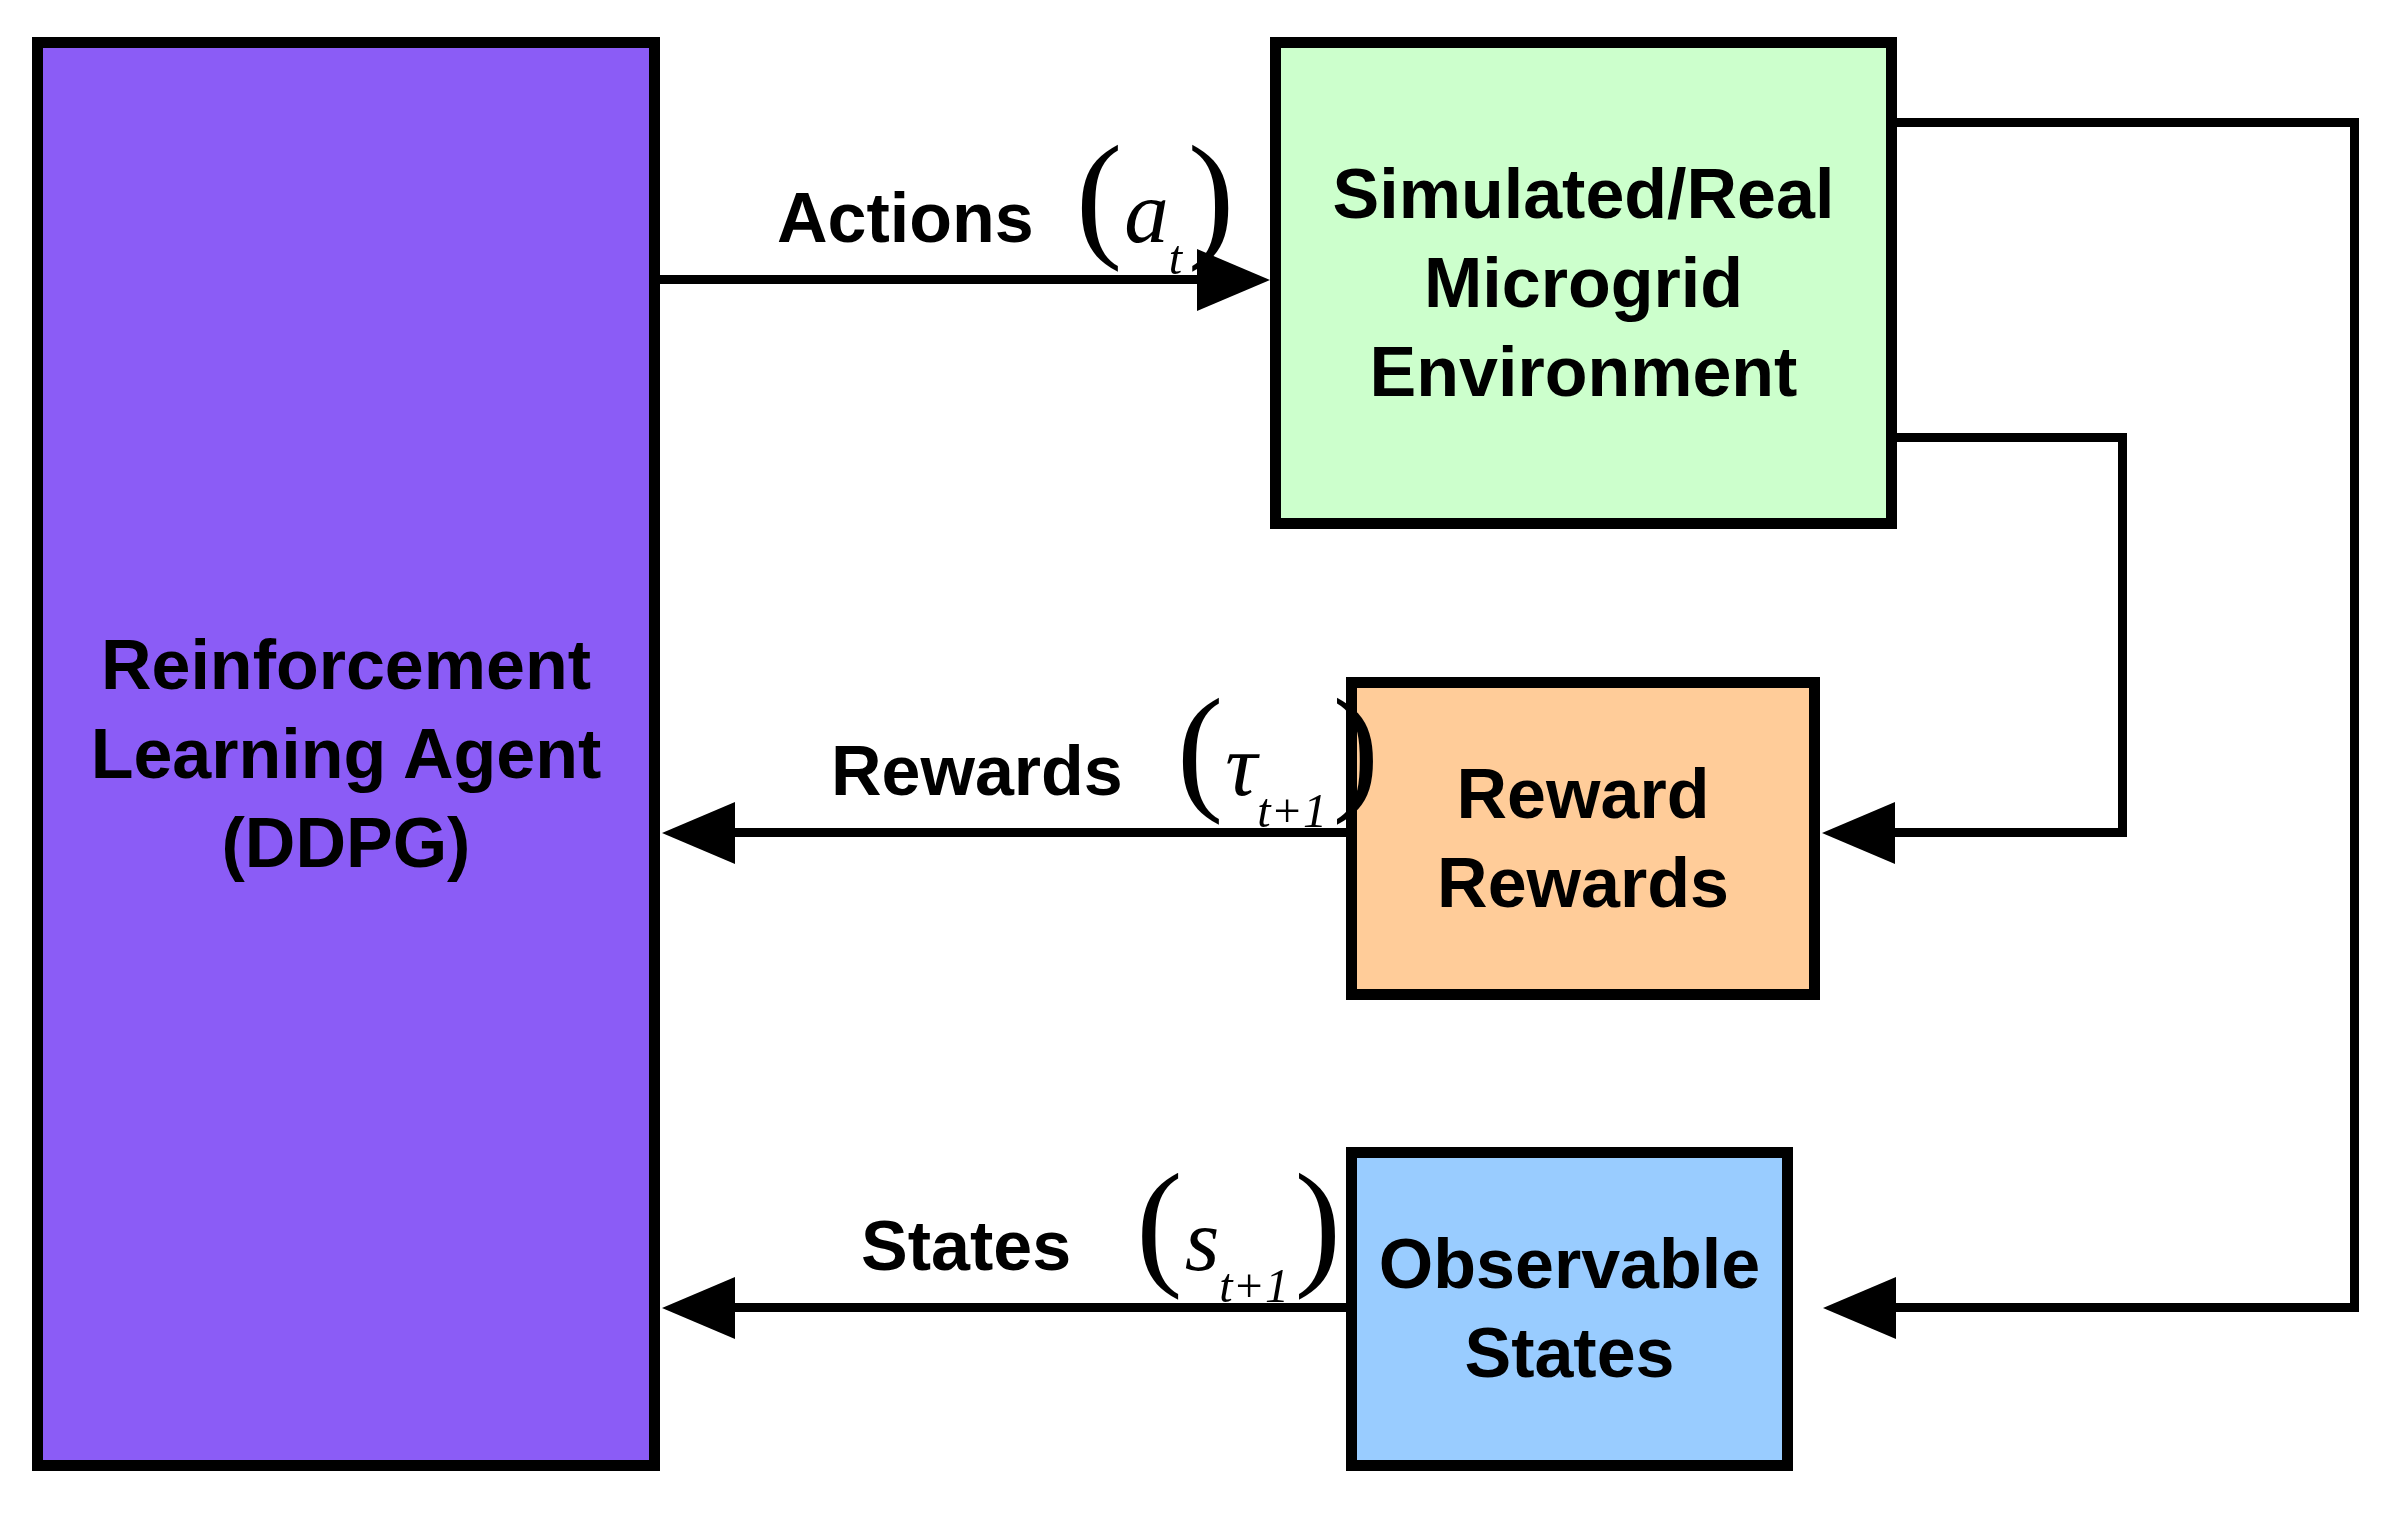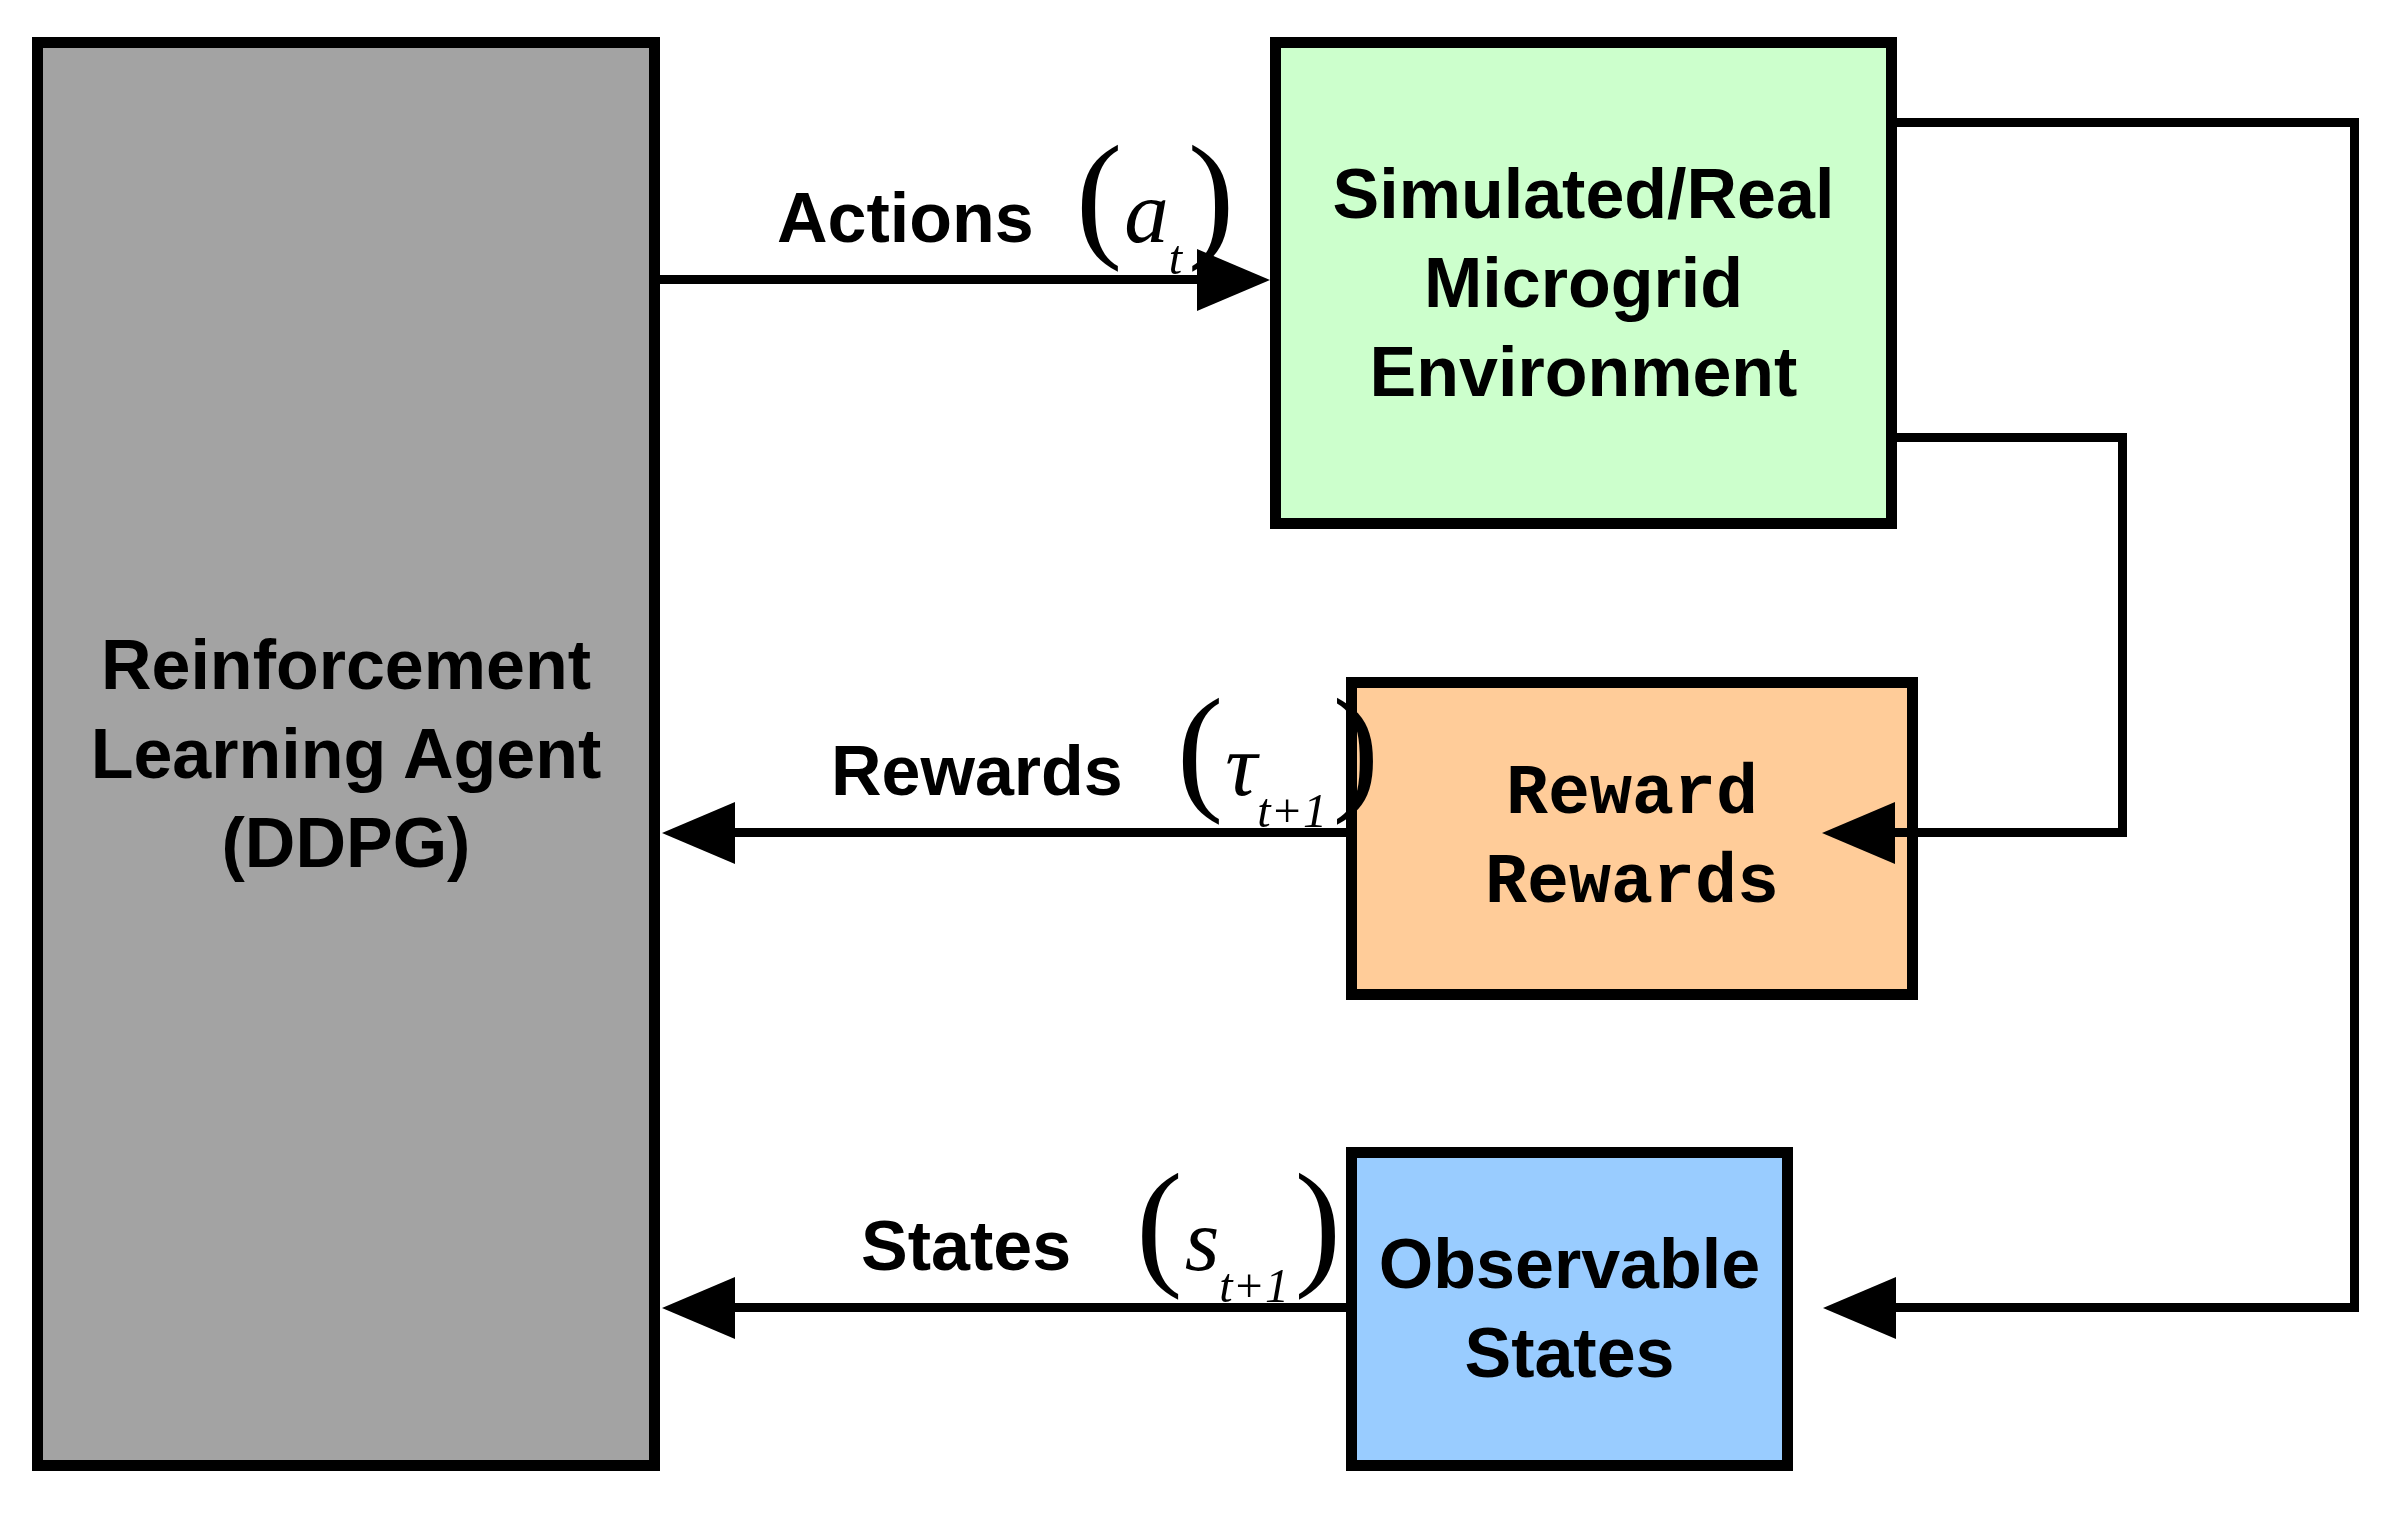--- a/index.html
+++ b/index.html
@@ -9,21 +9,21 @@
   }
   .box{
     position:absolute;box-sizing:border-box;border:11.2px solid #000;
     display:flex;flex-direction:column;align-items:center;justify-content:center;
     text-align:center;color:#000;
     font-weight:700;font-size:70px;line-height:89px;
   }
   .box .line{display:block;white-space:nowrap;}
   #agent-box{left:32px;top:37px;width:628px;height:1434px;}
   #env-box{left:1270px;top:37px;width:627px;height:492px;}
-  #reward-box{left:1346px;top:677px;width:572px;height:323px;font-family:Liberation Mono, monospace;}
+  #reward-box{left:1346px;top:677px;width:474px;height:323px;}
   #states-box{left:1346px;top:1147px;width:447px;height:324px;}
 
   .conn{position:absolute;background:#000;}
   
   #actions-line{left:660px;top:275px;width:537px;height:9.3px;}
   #rewards-line{left:733px;top:828px;width:613px;height:9.3px;}
   #states-line{left:733px;top:1303px;width:613px;height:9.3px;}
   
   #feed-reward-h1{left:1897px;top:433px;width:230px;height:9.3px;}
   #feed-reward-v{left:2118px;top:433px;width:9.3px;height:404px;}
@@ -54,21 +54,21 @@
   .msub{font-style:italic;font-size:48px;line-height:1;position:relative;top:32px;margin-left:-1.9px;margin-right:5.6px;}
   #actions-label{left:750px;top:125px;}
   #rewards-label{left:804px;top:678px;gap:12px;}
   #states-label{left:834px;top:1153px;}
 </style>
 </head>
 <body>
 
 <div id="canvas">
 
-  <div class="box" id="agent-box" style="background-color: #a3a3a3;">
+  <div class="box" id="agent-box" style="background-color: #8b5cf6;">
     <span class="line">Reinforcement</span>
     <span class="line">Learning Agent</span>
     <span class="line">(DDPG)</span>
   </div>
 
   <div class="box" id="env-box" style="background-color: rgb(204, 255, 204);">
     <span class="line">Simulated/Real</span>
     <span class="line">Microgrid</span>
     <span class="line">Environment</span>
   </div>

